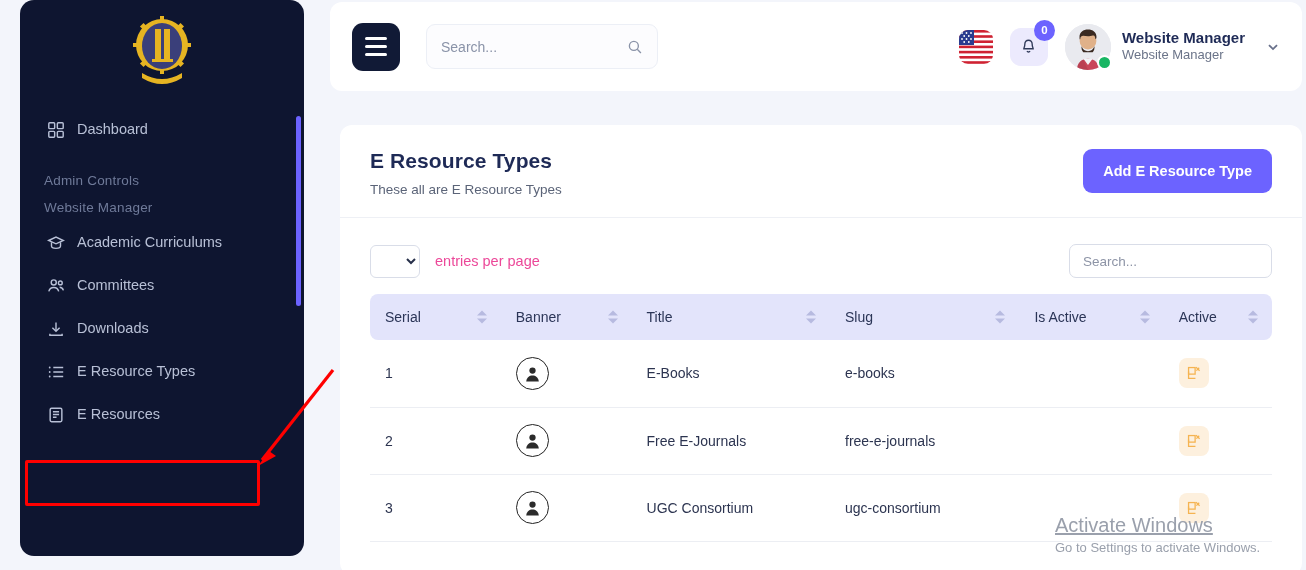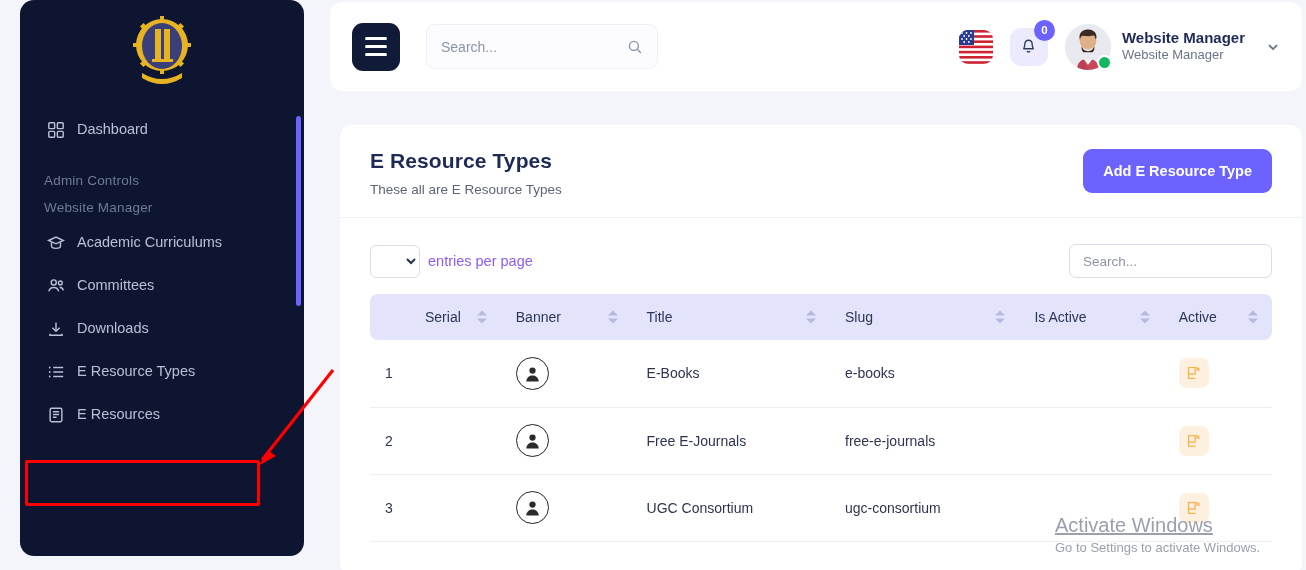--- a/index.html
+++ b/index.html
@@ -109,36 +109,36 @@
     border-radius: 9px; padding: 14px 20px; font-size: 14.5px; font-weight: bold;
     cursor: pointer; font-family: "Liberation Sans", sans-serif;
   }
 
   .table-controls { display: flex; align-items: center; padding: 26px 30px 16px 30px; }
   .entries-select {
     width: 50px; height: 33px; border: 1px solid #d9dde8; border-radius: 6px;
     background: #fff; font-size: 14px; color: #27304a; padding: 0 16px;
     font-family: "Liberation Sans", sans-serif; cursor: pointer;
   }
-  .entries-label { font-size: 14.5px; color: #8b5cf6; margin-left: 8px; }
+  .entries-label { font-size: 14.5px; color: #ec4899; margin-left: 15px; }
   .table-search {
     margin-left: auto; width: 203px; height: 34px; border: 1px solid #d9dde8;
     border-radius: 7px; padding: 0 13px; font-size: 13.5px; color: #3d4761;
     outline: none; font-family: "Liberation Sans", sans-serif; background: #fff;
   }
   .table-search::placeholder { color: #8d94a6; }
 
   .tbl-wrap { padding: 0 30px; }
   table { width: 100%; border-collapse: collapse; table-layout: fixed; }
   thead tr { background: #e3e4fb; }
   thead th {
     text-align: left; font-size: 14px; font-weight: normal; color: #2b3557;
     padding: 14px 0 14px 15px; position: relative; height: 46px;
   }
-  thead th:first-child { border-top-left-radius: 8px; border-bottom-left-radius: 8px; text-align: center; }
+  thead th:first-child { border-top-left-radius: 8px; border-bottom-left-radius: 8px; }
   thead th:last-child { border-top-right-radius: 8px; border-bottom-right-radius: 8px; }
   .sorter {
     position: absolute; right: 14px; top: 50%; transform: translateY(-50%);
     display: flex; flex-direction: column; gap: 3px; cursor: pointer;
   }
   .sorter i { width: 0; height: 0; border-left: 5px solid transparent; border-right: 5px solid transparent; display:block;}
   .sorter i.up { border-bottom: 5px solid #b7bae0; }
   .sorter i.dn { border-top: 5px solid #b7bae0; }
 
   tbody td { padding: 14px 0 14px 15px; font-size: 14px; color: #2c3450; border-bottom: 1px solid #eceef3; vertical-align: middle; height: 67px;}

